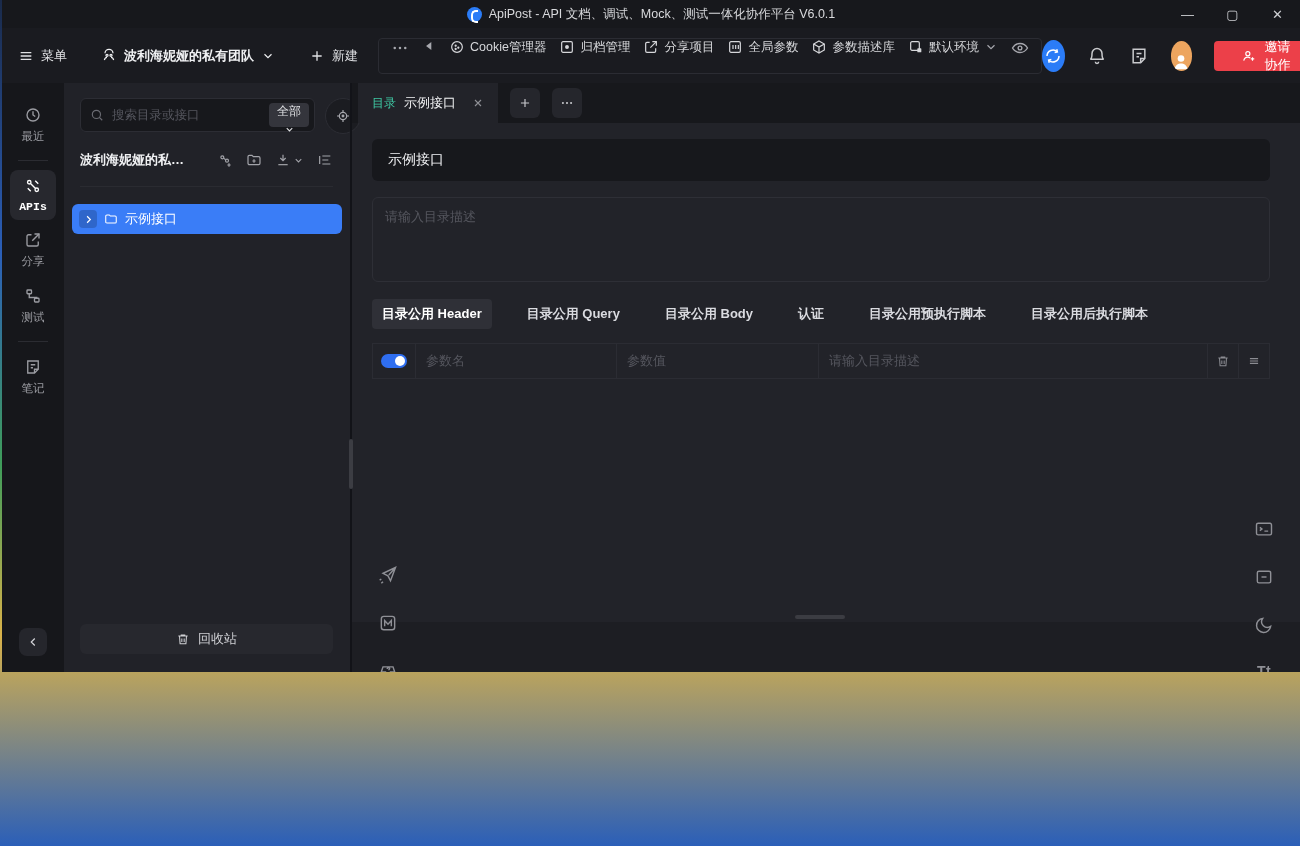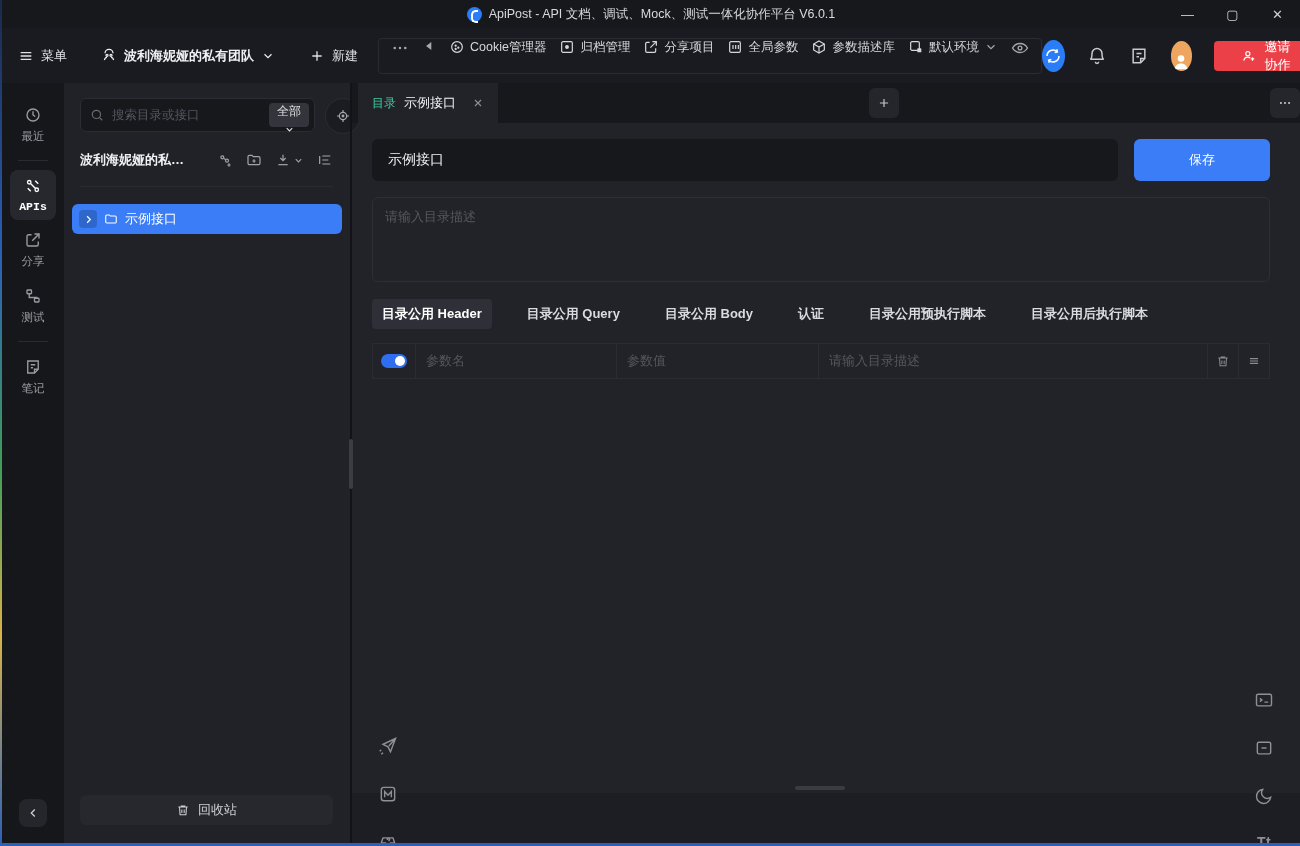--- a/index.html
+++ b/index.html
@@ -3,21 +3,21 @@
 <meta charset="utf-8">
 <style>
   * { box-sizing: border-box; }
   html,body { margin:0; padding:0; }
   body {
     width:1300px; height:846px; overflow:hidden; position:relative;
     font-family:"Liberation Sans","DejaVu Sans",sans-serif;
     background:linear-gradient(180deg,#1a2a4a 0%,#2b5fb8 30%,#3f9d5a 55%,#d9b24a 75%,#2b5fb8 100%);
   }
   .window {
-    position:absolute; left:2px; top:0; width:1298px; height:843px;
+    position:absolute; left:2px; top:0; width:1298px; height:672px;
     background:#222329; display:flex; flex-direction:column; overflow:hidden;
   }
   svg { display:block; }
   .ic { width:16px; height:16px; }
   .ic14 { width:14px; height:14px; }
   .ic18 { width:18px; height:18px; }
   .ic20 { width:20px; height:20px; }
 
   
   .titlebar { height:28px; background:#17181c; position:relative; display:flex; align-items:center; justify-content:center; flex:0 0 auto; }
@@ -65,21 +65,21 @@
   .tree-item { margin:17px -9px 0 -8px; height:30px; border-radius:6px; background:#3a7df7; display:flex; align-items:center; gap:7px; padding:0 7px; color:#fff; font-size:13px; }
   .tree-caret { width:18px; height:18px; border-radius:4px; background:rgba(0,0,0,.18); display:flex; align-items:center; justify-content:center; }
   .recycle-btn { margin-top:auto; height:30px; background:#27282e; border:none; border-radius:6px; display:flex; align-items:center; justify-content:center; gap:8px; color:#cfd0d4; font-size:13px; }
 
   
   .divider-v { width:2px; background:#121318; position:relative; flex:0 0 auto; }
   .v-thumb { position:absolute; top:356px; left:-1px; width:4px; height:50px; background:#3c3d43; border-radius:2px; }
 
   
   .main { flex:1; display:flex; flex-direction:column; min-width:0; }
-  .tabbar { height:40px; background:#17181c; display:flex; align-items:center; padding-left:6px; gap:12px; flex:0 0 auto;justify-content:space-between; }
+  .tabbar { height:40px; background:#17181c; display:flex; align-items:center; padding-left:6px; gap:12px; flex:0 0 auto; }
   .tab { height:40px; background:#222329; display:flex; align-items:center; gap:8px; padding:0 14px; }
   .tab-badge { color:#3fc9a4; font-size:12px; }
   .tab-title { color:#f0f1f3; font-size:13px; }
   .tab-close { color:#8f9096; font-size:13px; margin-left:8px; }
   .tab-btn { width:30px; height:30px; border-radius:6px; background:#25262c; display:flex; align-items:center; justify-content:center; color:#c7c8cc; }
 
   .content { flex:1; padding:16px 30px 0 20px; position:relative; min-height:0; }
   .name-row { display:flex; gap:16px; }
   .name-input { flex:1; height:42px; background:#17181c; border:none; border-radius:6px; color:#f2f3f5; font-size:14px; padding:0 16px; outline:none; }
   .save-btn { width:136px; height:42px; background:#3a7df7; border:none; border-radius:6px; color:#fff; font-size:13px; }
@@ -471,21 +471,20 @@
                 <circle cx="12" cy="12" r="1.8"></circle>
                 <circle cx="19" cy="12" r="1.8"></circle>
               </svg>
             </span>
         </div>
       </div>
 
       <div class="content">
         <div class="name-row">
           <input class="name-input" value="示例接口" style="">
-          <button class="save-btn">保存</button>
         </div>
         <textarea class="desc-area" placeholder="请输入目录描述" style=""></textarea>
 
         <div class="section-tabs">
           <span class="stab active">目录公用 Header</span>
           <span class="stab">目录公用 Query</span>
           <span class="stab">目录公用 Body</span>
           <span class="stab">认证</span>
           <span class="stab">目录公用预执行脚本</span>
           <span class="stab">目录公用后执行脚本</span>

